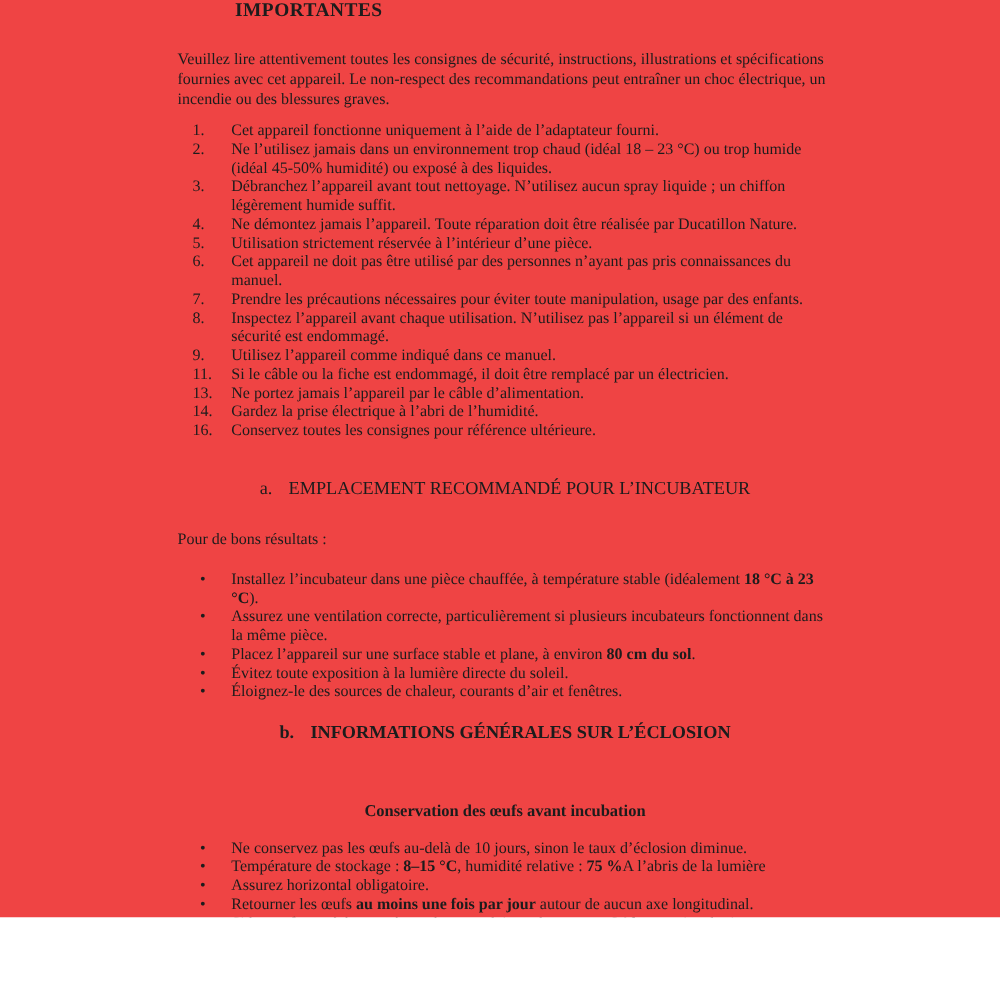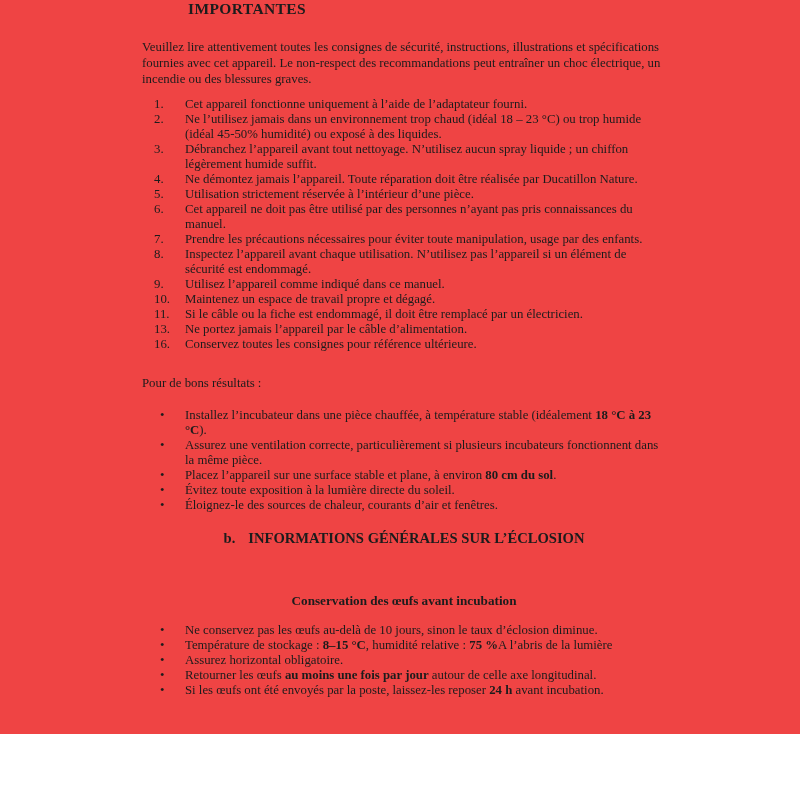--- a/index.html
+++ b/index.html
@@ -110,37 +110,40 @@
         </div>
         <div class="li">
           <span class="marker">8.</span>
           <span class="li-text"><span>Inspectez l’appareil avant chaque utilisation. N’utilisez pas l’appareil si un élément de sécurité est endommagé.</span></span>
         </div>
         <div class="li">
           <span class="marker">9.</span>
           <span class="li-text"><span>Utilisez l’appareil comme indiqué dans ce manuel.</span></span>
         </div>
         <div class="li">
-          <span class="marker">10.</span>
-          <span class="li-text"><span>Maintenez un espace de travail propre et dégagé.</span></span>
-        </div>
-        <div class="li">
           <span class="marker">11.</span>
           <span class="li-text"><span>Si le câble ou la fiche est endommagé, il doit être remplacé par un électricien.</span></span>
         </div>
         <div class="li">
           <span class="marker">13.</span>
           <span class="li-text"><span>Ne portez jamais l’appareil par le câble d’alimentation.</span></span>
         </div>
         <div class="li">
+          <span class="marker">14.</span>
+          <span class="li-text"><span>Gardez la prise électrique à l’abri de l’humidité.</span></span>
+        </div>
+        <div class="li">
           <span class="marker">16.</span>
           <span class="li-text"><span>Conservez toutes les consignes pour référence ultérieure.</span></span>
         </div>
       </div>
 
+    <div class="sec-heading">
+      <span class="sec-marker">a.</span><span>EMPLACEMENT RECOMMANDÉ POUR L’INCUBATEUR</span>
+    </div>
 
     <p class="lead">Pour de bons résultats :</p>
 
     <div class="bullist">
         <div class="li">
           <span class="marker">•</span>
           <span class="li-text"><span>Installez l’incubateur dans une pièce chauffée, à température stable (idéalement </span><b>18 °C à 23 °C</b><span>).</span></span>
         </div>
         <div class="li">
           <span class="marker">•</span>
@@ -174,21 +177,21 @@
         <div class="li">
           <span class="marker">•</span>
           <span class="li-text"><span>Température de stockage : </span><b>8–15 °C</b><span>, humidité relative : </span><b>75 %</b><span>A l’abris de la lumière</span></span>
         </div>
         <div class="li">
           <span class="marker">•</span>
           <span class="li-text"><span>Assurez horizontal obligatoire.</span></span>
         </div>
         <div class="li">
           <span class="marker">•</span>
-          <span class="li-text"><span>Retourner les œufs </span><b>au moins une fois par jour</b><span> autour de celle axe longitudinal.</span></span>
+          <span class="li-text"><span>Retourner les œufs </span><b>au moins une fois par jour</b><span> autour de aucun axe longitudinal.</span></span>
         </div>
         <div class="li">
           <span class="marker">•</span>
           <span class="li-text"><span>Si les œufs ont été envoyés par la poste, laissez-les reposer </span><b>24 h</b><span> avant incubation.</span></span>
         </div>
       </div>
 
   </div>
 
   <div class="cutoff"></div>

